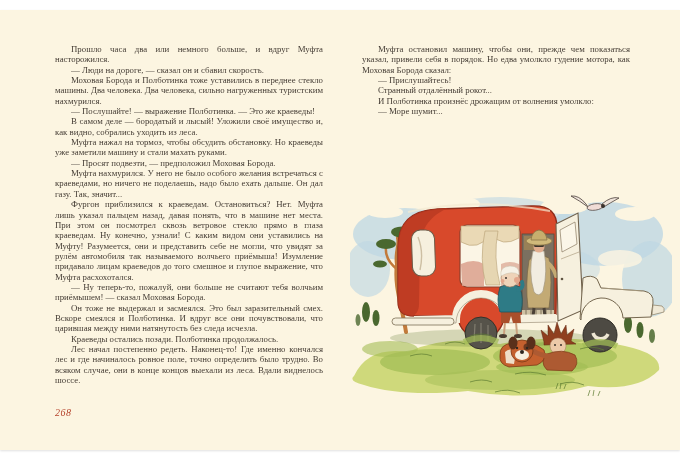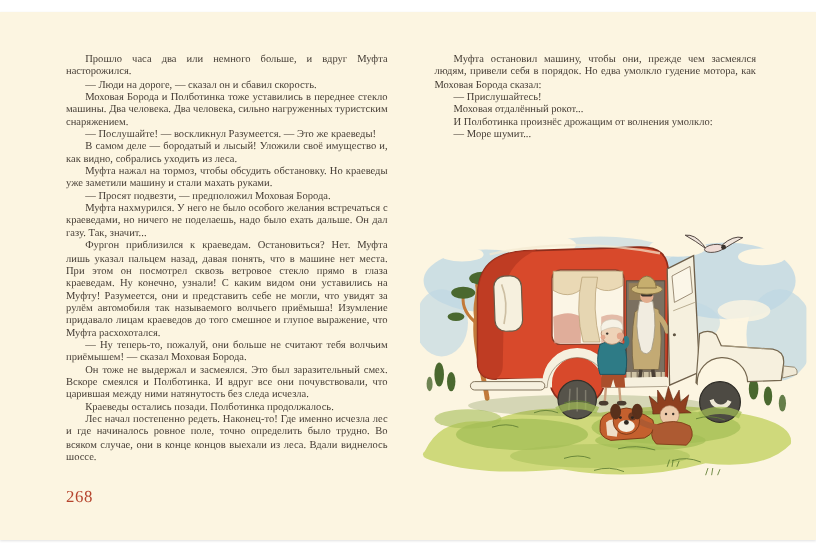--- a/index.html
+++ b/index.html
@@ -9,55 +9,55 @@
   .spread{position:absolute;left:0;top:10px;width:680px;height:440px;
           background:var(--page-bg,#fcf5e1);box-shadow:0 1px 2px rgba(0,0,0,.12);}
   .page{position:absolute;top:0;height:440px;}
   .page-left{left:0;width:340px;}
   .page-right{left:340px;width:340px;}
   .text-block{position:absolute;top:34px;width:268px;}
   .page-left .text-block{left:55px;}
   .page-right .text-block{left:22px;}
   .para{margin:0;text-indent:16px;text-align:justify;
         font-size:8.8px;line-height:10.35px;color:var(--ink,#443c34);}
-  .folio{position:absolute;left:55px;top:398px;font-size:14px;line-height:1;
-         color:var(--folio-red,#b5432c);letter-spacing:.5px;}
+  .folio{position:absolute;left:55px;top:398px;font-size:10px;line-height:1;
+         color:var(--folio-red,#b5432c);letter-spacing:.5px;font-style:italic;}
   .illus{position:absolute;left:10px;top:174px;width:322px;height:237px;}
   .illus svg{display:block;width:322px;height:237px;}
 </style>
 </head>
 <body>
 
 <div class="viewport">
   <div class="spread">
 
     <div class="page page-left">
       <div class="text-block">
           <p class="para">Прошло часа два или немного больше, и вдруг Муфта насторожился.</p>
           <p class="para">— Люди на дороге, — сказал он и сбавил скорость.</p>
-          <p class="para">Моховая Борода и Полботинка тоже уставились в переднее стекло машины. Два человека. Два человека, сильно нагруженных туристским снаряжением.</p>
-          <p class="para">— Послушайте! — воскликнул Разумеется. — Это же краеведы!</p>
+          <p class="para">Моховая Борода и Полботинка тоже уставились в переднее стекло машины. Два человека. Два человека, сильно нагруженных туристским нахмурился.</p>
+          <p class="para">— Послушайте! — выражение Полботинка. — Это же краеведы!</p>
           <p class="para">В самом деле — бородатый и лысый! Уложили своё имущество и, как видно, собрались уходить из леса.</p>
           <p class="para">Муфта нажал на тормоз, чтобы обсудить обстановку. Но краеведы уже заметили машину и стали махать руками.</p>
           <p class="para">— Просят подвезти, — предположил Моховая Борода.</p>
           <p class="para">Муфта нахмурился. У него не было особого желания встречаться с краеведами, но ничего не поделаешь, надо было ехать дальше. Он дал газу. Так, значит...</p>
           <p class="para">Фургон приблизился к краеведам. Остановиться? Нет. Муфта лишь указал пальцем назад, давая понять, что в машине нет места. При этом он посмотрел сквозь ветровое стекло прямо в глаза краеведам. Ну конечно, узнали! С каким видом они уставились на Муфту! Разумеется, они и представить себе не могли, что увидят за рулём автомобиля так называемого волчьего приёмыша! Изумление придавало лицам краеведов до того смешное и глупое выражение, что Муфта расхохотался.</p>
           <p class="para">— Ну теперь-то, пожалуй, они больше не считают тебя волчьим приёмышем! — сказал Моховая Борода.</p>
           <p class="para">Он тоже не выдержал и засмеялся. Это был заразительный смех. Вскоре смеялся и Полботинка. И вдруг все они почувствовали, что царившая между ними натянутость без следа исчезла.</p>
           <p class="para">Краеведы остались позади. Полботинка продолжалось.</p>
-          <p class="para">Лес начал постепенно редеть. Наконец-то! Где именно исчезла лес и где начиналось ровное поле, точно определить было трудно. Во всяком случае, они в конце концов выехали из леса. Вдали виднелось шоссе.</p>
+          <p class="para">Лес начал постепенно редеть. Наконец-то! Где именно кончался лес и где начиналось ровное поле, точно определить было трудно. Во всяком случае, они в конце концов выехали из леса. Вдали виднелось шоссе.</p>
         </div>
       <div class="folio">268</div>
     </div>
 
     <div class="page page-right">
       <div class="text-block">
-          <p class="para">Муфта остановил машину, чтобы они, прежде чем засмеялся людям, привели себя в порядок. Но едва умолкло гудение мотора, как Моховая Борода сказал:</p>
+          <p class="para">Муфта остановил машину, чтобы они, прежде чем показаться указал, привели себя в порядок. Но едва умолкло гудение мотора, как Моховая Борода сказал:</p>
           <p class="para">— Прислушайтесь!</p>
-          <p class="para">Моховая отдалённый рокот...</p>
+          <p class="para">Странный отдалённый рокот...</p>
           <p class="para">И Полботинка произнёс дрожащим от волнения умолкло:</p>
           <p class="para">— Море шумит...</p>
         </div>
 
       <div class="illus">
         <svg viewBox="0 0 322 237" xmlns="http://www.w3.org/2000/svg">
 
           <g>
             <ellipse cx="55" cy="50" rx="52" ry="26" fill="var(--sky-blue)" opacity="0.75"></ellipse>
             <ellipse cx="150" cy="35" rx="70" ry="22" fill="var(--sky-blue)" opacity="0.6"></ellipse>

